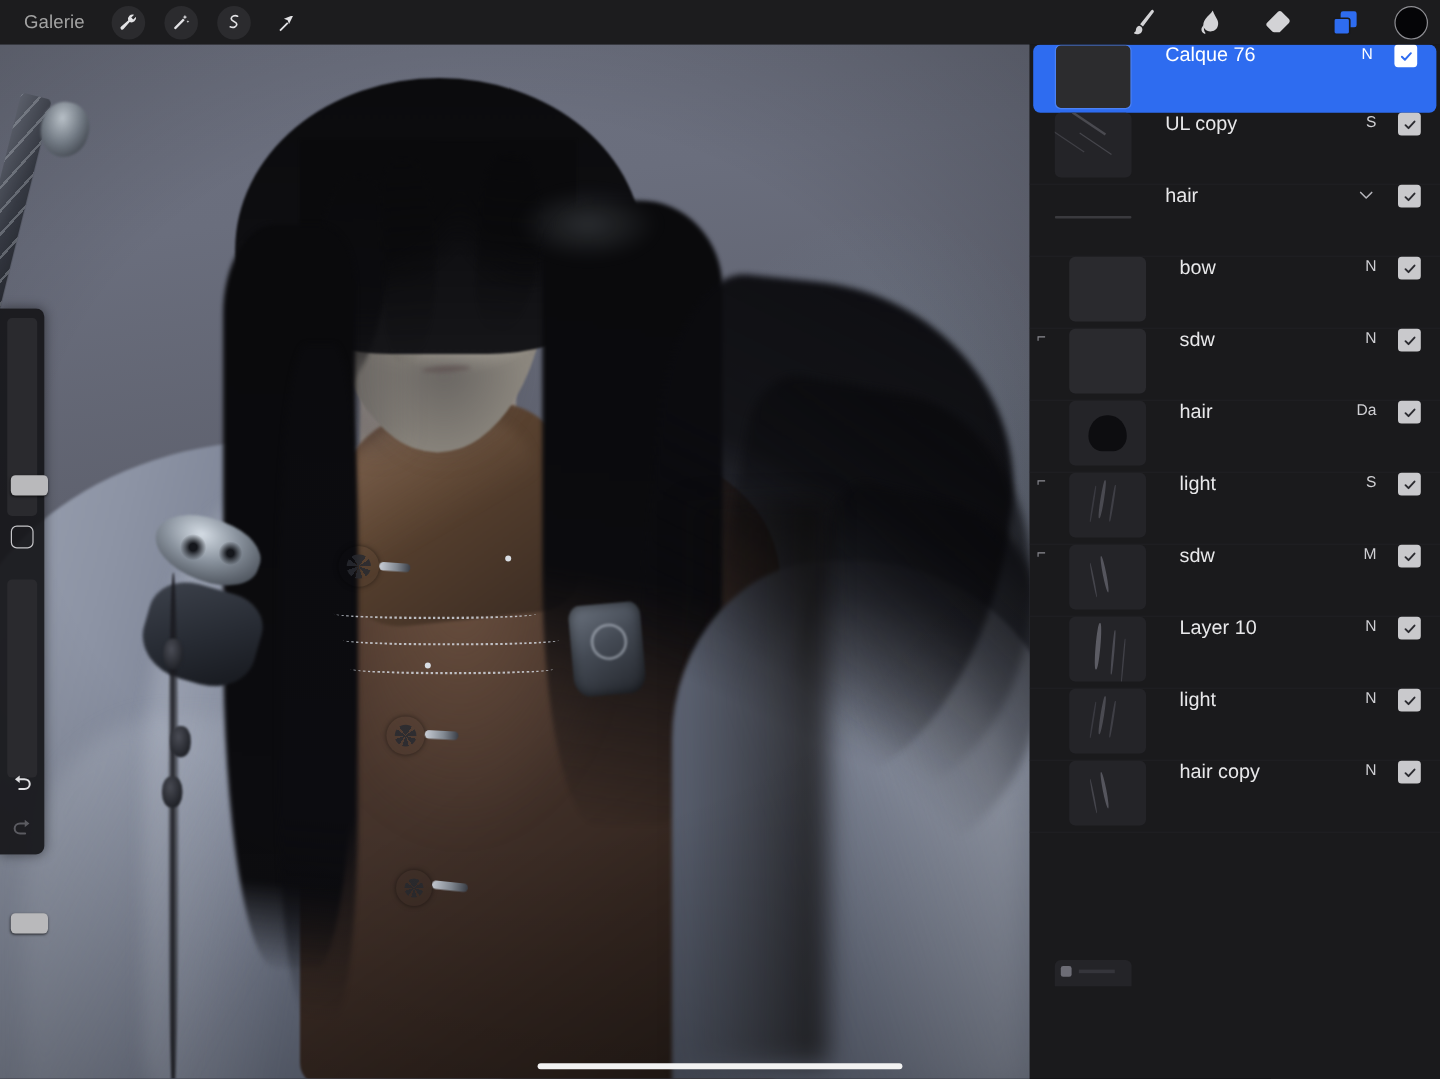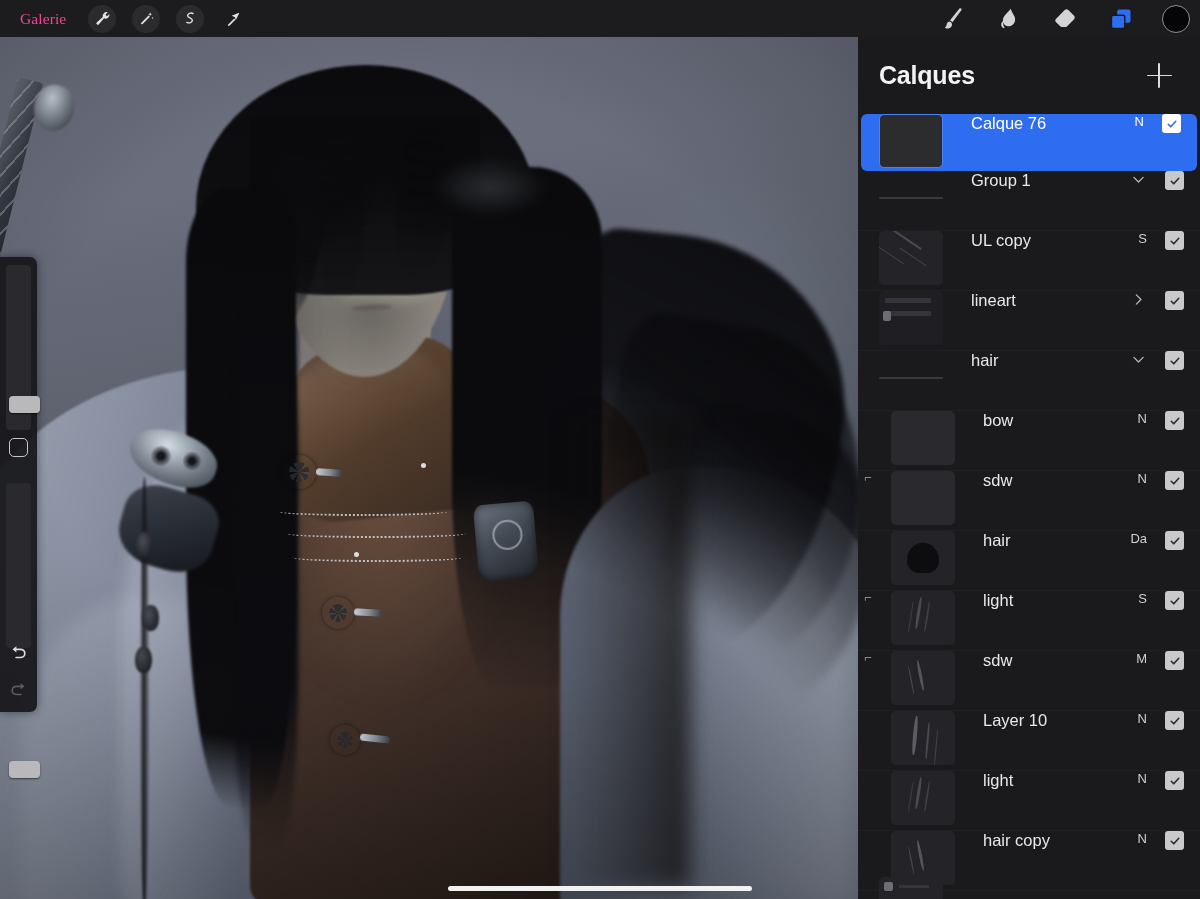--- a/index.html
+++ b/index.html
@@ -32,26 +32,25 @@
     align-items: center;
     z-index: 40;
   }
   .topbar-left {
     display: flex;
     align-items: center;
     gap: 16px;
     padding-left: 14px;
   }
   .gallery-label {
-    color: #ec4899;
+    color: #a3a3a3;
     font-size: 15.5px;
     letter-spacing: 0.1px;
     padding: 2px 6px;
     white-space: nowrap;
-    font-family: Liberation Serif, serif;
   }
   .tool-circle {
     width: 28px; height: 28px;
     border-radius: 50%;
     background: #2b2b2e;
     display: flex;
     align-items: center;
     justify-content: center;
   }
   .tool-plain {
@@ -896,72 +895,37 @@
     <div class="redo-btn">
       <svg width="21" height="21" viewBox="0 0 24 24" aria-hidden="true">
         <path fill="none" stroke="#5b5b61" stroke-width="1.9" stroke-linecap="round" stroke-linejoin="round" d="M15.6 7.2H10c-3 0-5.2 2-5.2 4.7s2.2 4.7 5.2 4.7h4.8"></path>
         <path fill="#5b5b61" d="M14.4 3.6l4.5 3.6-4.5 3.6z"></path>
       </svg>
     </div>
   </div>
 
   <div class="layers-panel">
 
-    <div class="panel-header">
-      <span class="panel-title">Calques</span>
-      <span class="add-layer-btn">
-        <span class="plus-v"></span>
-        <span class="plus-h"></span>
-      </span>
-    </div>
 
     <div class="layer-list" id="layer-list">
 
       <div class="layer-row selected">
           <div class="thumb selected-thumb"></div>
           <span class="layer-name">Calque 76</span>
           <span class="blend-mode">N</span>
           <span class="vis-check on-blue">
             <svg width="12" height="12" viewBox="0 0 24 24">
               <path fill="none" stroke="#2e6cf0" stroke-width="3.2" stroke-linecap="round" stroke-linejoin="round" d="M4.5 12.6l5 5 10-11"></path>
             </svg>
           </span>
         </div>
-        <div class="layer-row group-row">
-          <div class="thumb groupline"></div>
-          <span class="layer-name">Group 1</span>
-          <span class="chev">
-            <svg width="17" height="17" viewBox="0 0 24 24">
-              <path fill="none" stroke="#b4b4ba" stroke-width="1.9" stroke-linecap="round" stroke-linejoin="round" d="M5.5 9l6.5 6.5L18.5 9"></path>
-            </svg>
-          </span>
-          <span class="vis-check">
-            <svg width="12" height="12" viewBox="0 0 24 24">
-              <path fill="none" stroke="#2b2b30" stroke-width="3.2" stroke-linecap="round" stroke-linejoin="round" d="M4.5 12.6l5 5 10-11"></path>
-            </svg>
-          </span>
-        </div>
         <div class="layer-row">
           <div class="thumb t-stroke1"></div>
           <span class="layer-name">UL copy</span>
           <span class="blend-mode">S</span>
-          <span class="vis-check">
-            <svg width="12" height="12" viewBox="0 0 24 24">
-              <path fill="none" stroke="#2b2b30" stroke-width="3.2" stroke-linecap="round" stroke-linejoin="round" d="M4.5 12.6l5 5 10-11"></path>
-            </svg>
-          </span>
-        </div>
-        <div class="layer-row group-row">
-          <div class="thumb t-ui"></div>
-          <span class="layer-name">lineart</span>
-          <span class="chev">
-            <svg width="17" height="17" viewBox="0 0 24 24">
-              <path fill="none" stroke="#b4b4ba" stroke-width="1.9" stroke-linecap="round" stroke-linejoin="round" d="M9 5.5L15.5 12 9 18.5"></path>
-            </svg>
-          </span>
           <span class="vis-check">
             <svg width="12" height="12" viewBox="0 0 24 24">
               <path fill="none" stroke="#2b2b30" stroke-width="3.2" stroke-linecap="round" stroke-linejoin="round" d="M4.5 12.6l5 5 10-11"></path>
             </svg>
           </span>
         </div>
         <div class="layer-row group-row">
           <div class="thumb groupline"></div>
           <span class="layer-name">hair</span>
           <span class="chev">

